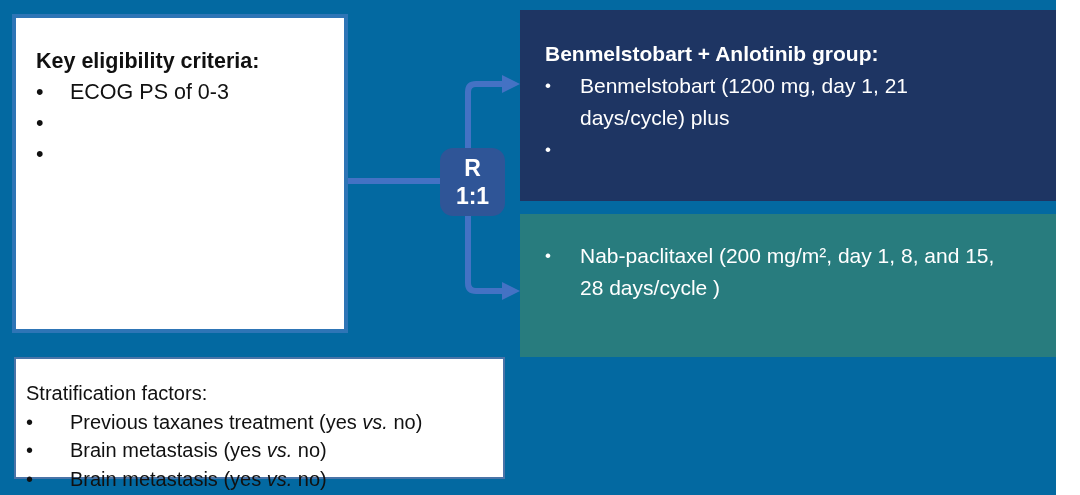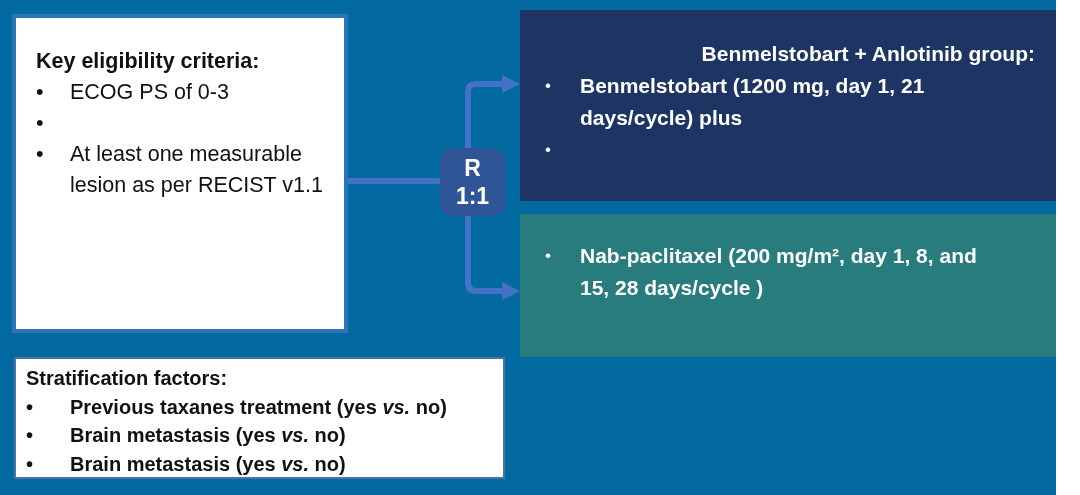--- a/index.html
+++ b/index.html
@@ -77,37 +77,36 @@
 
   
   .group {
     left: 520px;
     width: 545px;
     color: var(--text_light);
     font-size: 21px;
     line-height: 32px;
     padding: 28px 30px 0 25px;
   }
-  .group .box-title { font-weight: bold; text-align: right; }
+  .group .box-title { font-weight: bold; }
   .group .bullet-dot { width: 35px; font-size: 17px; }
-  .group .btext { max-width: 420px; flex: none; font-weight: bold; }
+  .group .btext { max-width: 420px; flex: none; }
   .group-navy { top: 10px; height: 191px; background: var(--navy); }
   .group-teal { top: 214px; height: 143px; background: var(--teal); padding-top: 26px; }
 
   
   .strat {
     left: 14px; top: 357px;
     width: 491px; height: 122px;
     background: #ffffff;
     border: 2px solid var(--strat_border);
-    padding: 5px 8px 0 10px;
+    padding: 20px 8px 0 10px;
     color: var(--text_dark);
     font-size: 20px;
     line-height: 28.5px;
-    font-weight: bold;
   }
   .strat .bullet-dot { width: 44px; }
   .vs-italic { font-style: italic; }
 </style>
 </head>
 <body>
 
 <div class="canvas">
 
   <svg class="connectors" viewBox="0 0 1080 495" xmlns="http://www.w3.org/2000/svg">
@@ -122,21 +121,20 @@
     <div class="box-title">Key eligibility criteria:</div>
     <div class="bullet-row">
       <span class="bullet-dot">•</span>
       <span class="btext">ECOG PS of 0-3</span>
     </div>
     <div class="bullet-row">
       <span class="bullet-dot">•</span>
     </div>
     <div class="bullet-row">
       <span class="bullet-dot">•</span>
-      <span class="btext">At least one measurable lesion as per RECIST v1.1</span>
     </div>
   </div>
 
   <div class="rbox">
     <div>R</div>
     <div>1:1</div>
   </div>
 
   <div class="box group group-navy">
     <div class="box-title">Benmelstobart + Anlotinib group:</div>

